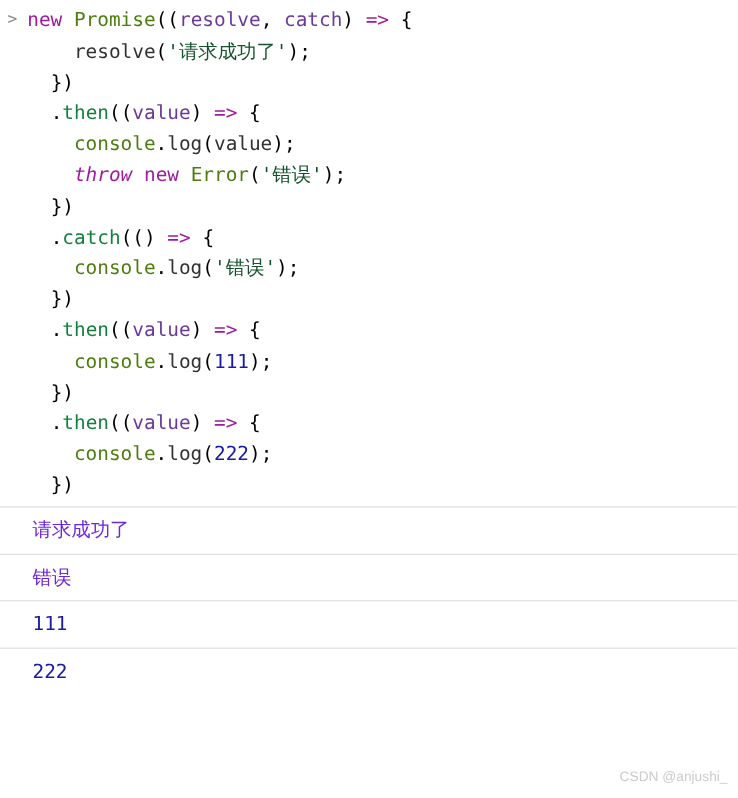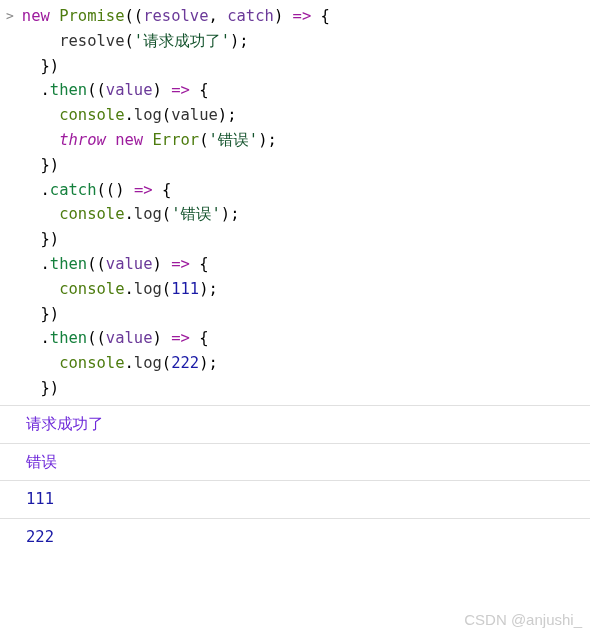--- a/index.html
+++ b/index.html
@@ -47,21 +47,21 @@
       color: #6d28d9;
       font-family: Menlo, Monaco, Consolas, monospace;
     }
     .console-output.num-out {
       color: #1a1aa6;
     }
     .watermark {
       position: absolute;
       bottom: 6px;
       right: 8px;
-      font-size: 15px;
+      font-size: 11px;
       color: #ccc;
       font-family: sans-serif;
     }
     .then-name { color: #15803d; }
   </style>
 </head>
 <body>
 
 <div class="console-input">
   <div class="prompt">&gt;</div>

